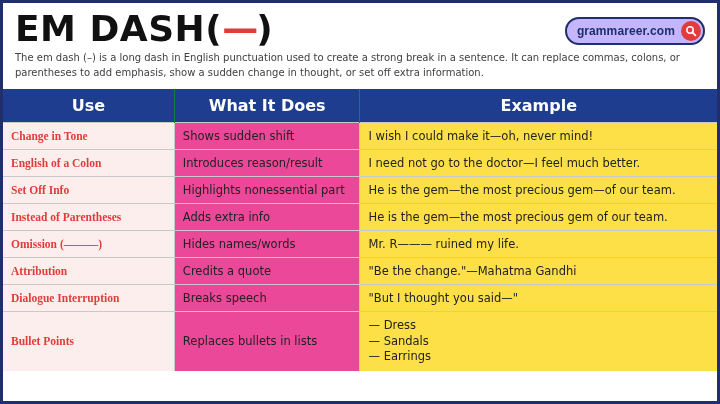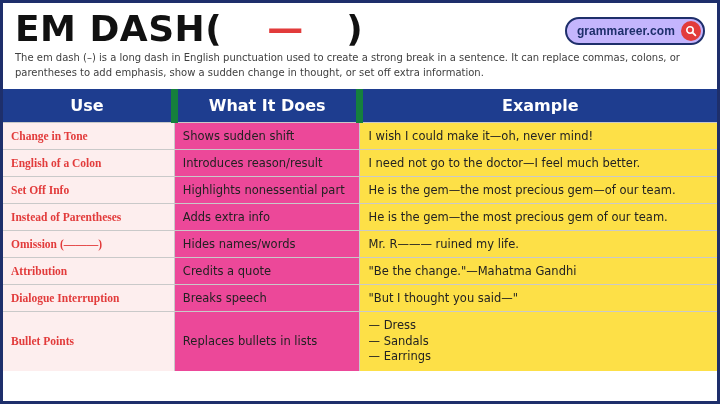--- a/index.html
+++ b/index.html
@@ -32,21 +32,20 @@
   .title {
     font-family: "DejaVu Sans", sans-serif;
     font-weight: bold;
     font-size: 36px;
     letter-spacing: 0.5px;
     color: #111111;
     line-height: 1;
     white-space: nowrap;
     display: flex;
     align-items: flex-end;
-    gap: 45px;
   }
   .title .dash-red {
     color: #e23b3b;
     letter-spacing: -2px;
   }
   .brand {
     display: flex;
     align-items: center;
     border: 2px solid #1e2f6b;
     border-radius: 14px;
@@ -88,21 +87,21 @@
     border-collapse: collapse;
     table-layout: fixed;
   }
   thead th {
     background: #1e3d8f;
     color: #ffffff;
     font-size: 16px;
     font-weight: bold;
     text-align: center;
     padding: 7px 4px;
-    border-right: 7px solid #15803d;
+    border-right: 1px solid #15803d;
     font-family: "DejaVu Sans", sans-serif;
   }
   thead th:last-child { border-right: none; }
   tbody td {
     border-top: 1px solid #c9c9c9;
     border-right: 1px solid #c9c9c9;
     padding: 6px 8px;
     font-size: 11.5px;
     color: #222222;
     vertical-align: middle;

